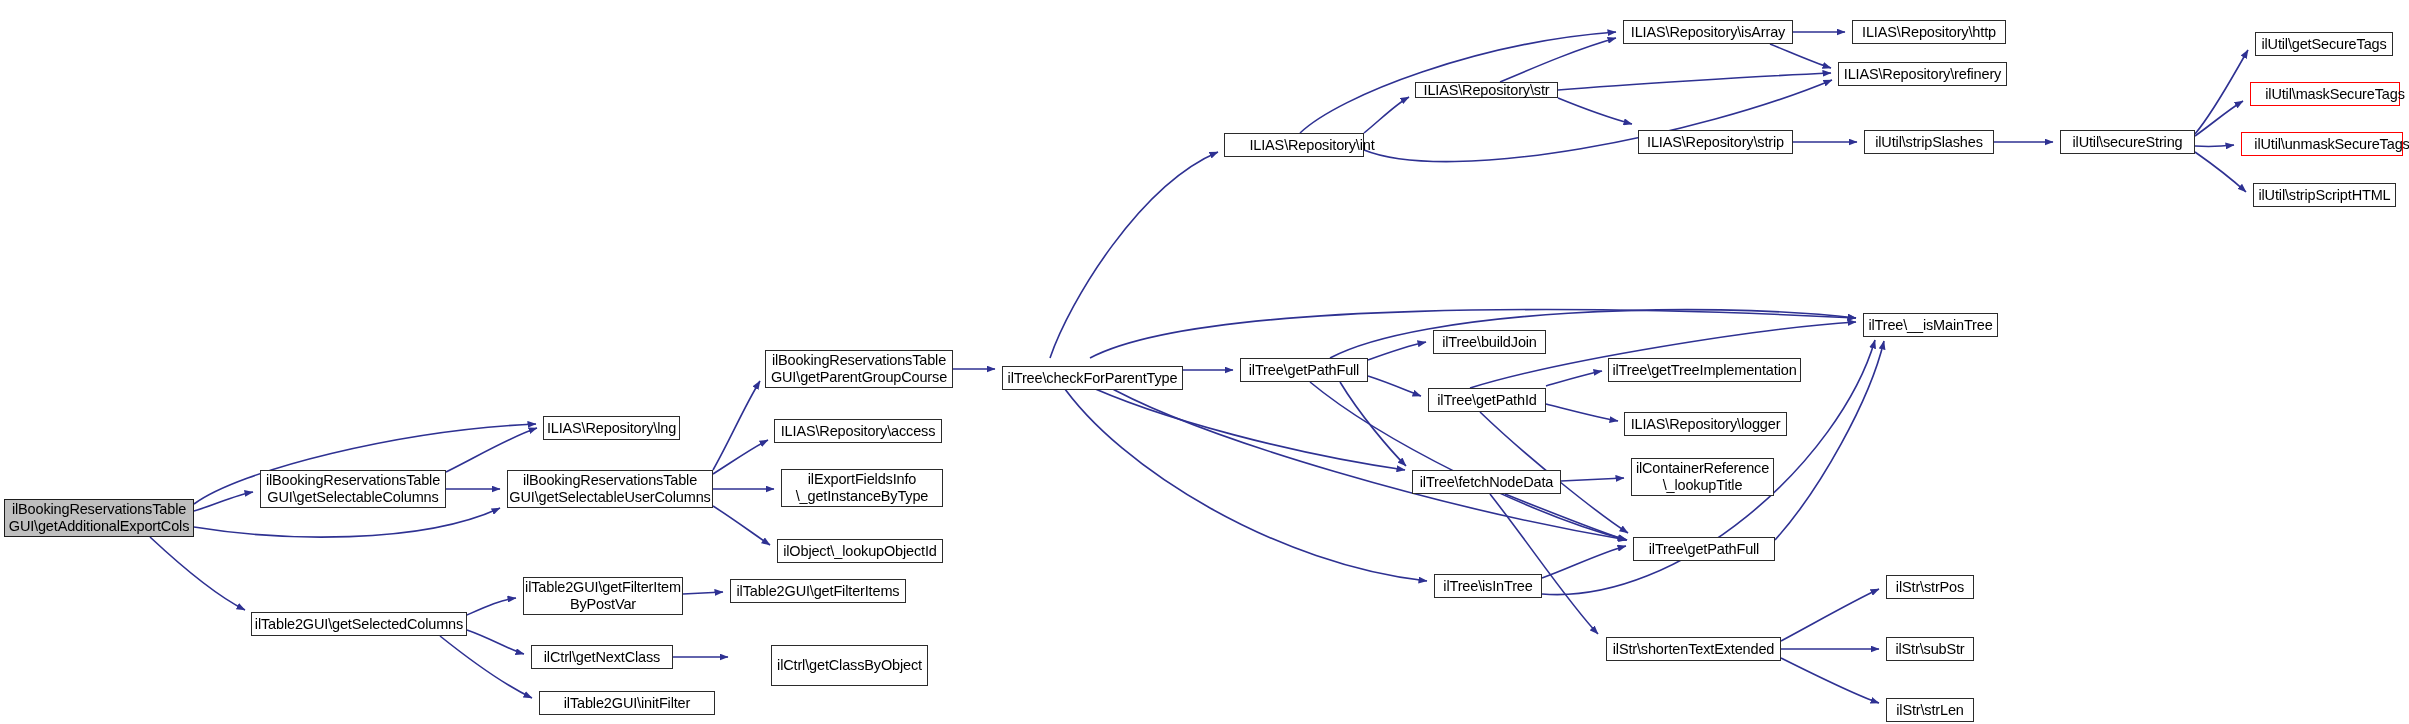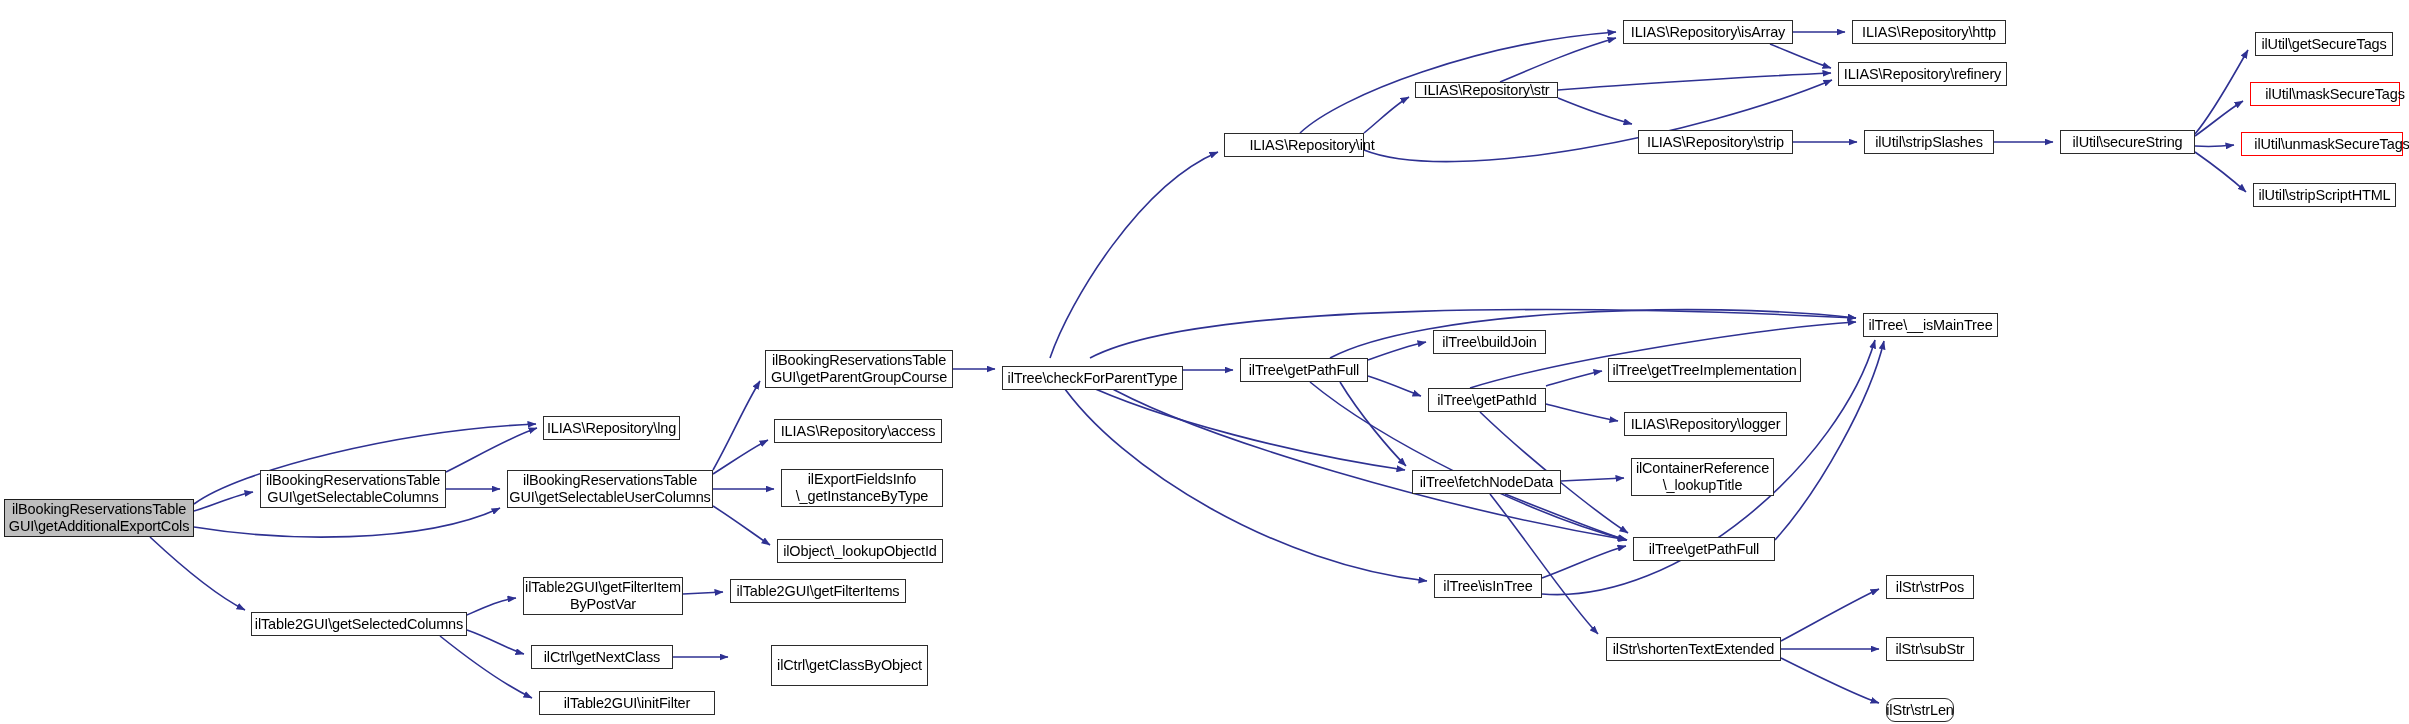--- a/index.html
+++ b/index.html
@@ -159,15 +159,15 @@
       <div class="node" style="left: 1624px; top: 412px; width: 163px; height: 24px;">ILIAS\Repository\logger</div>
       <div class="node" style="left: 1412px; top: 470px; width: 149px; height: 24px;">ilTree\fetchNodeData</div>
       <div class="node" style="left: 1631px; top: 458px; width: 143px; height: 38px;">ilContainerReference
 \_lookupTitle</div>
       <div class="node" style="left: 1633px; top: 537px; width: 142px; height: 24px;">ilTree\getPathFull</div>
       <div class="node" style="left: 1434px; top: 574px; width: 108px; height: 24px;">ilTree\isInTree</div>
       <div class="node" style="left: 1863px; top: 313px; width: 135px; height: 24px;">ilTree\__isMainTree</div>
       <div class="node" style="left: 1606px; top: 637px; width: 175px; height: 24px;">ilStr\shortenTextExtended</div>
       <div class="node" style="left: 1886px; top: 575px; width: 88px; height: 24px;">ilStr\strPos</div>
       <div class="node" style="left: 1886px; top: 637px; width: 88px; height: 24px;">ilStr\subStr</div>
-      <div class="node" style="left: 1886px; top: 698px; width: 68px; height: 24px; border-radius: 9px;">ilStr\strLen</div>
+      <div class="node" style="left: 1886px; top: 698px; width: 88px; height: 24px;">ilStr\strLen</div>
     </div>
 </div>
 
 </body></html>

